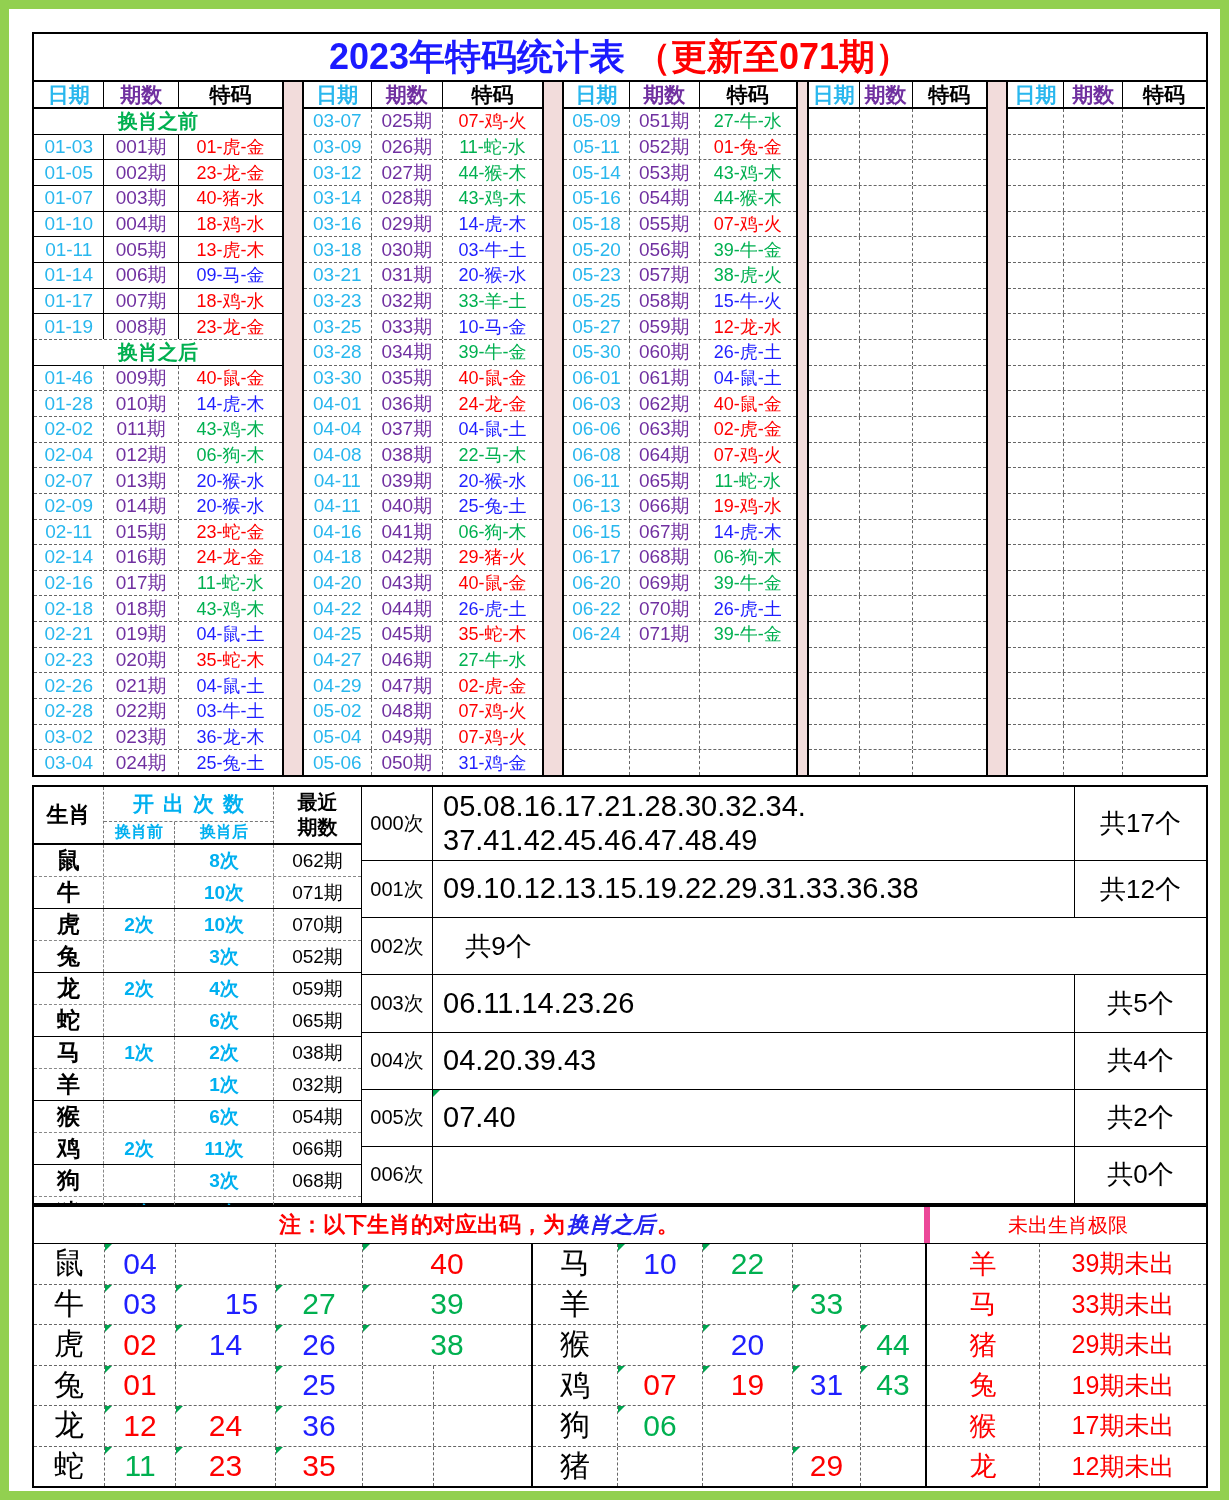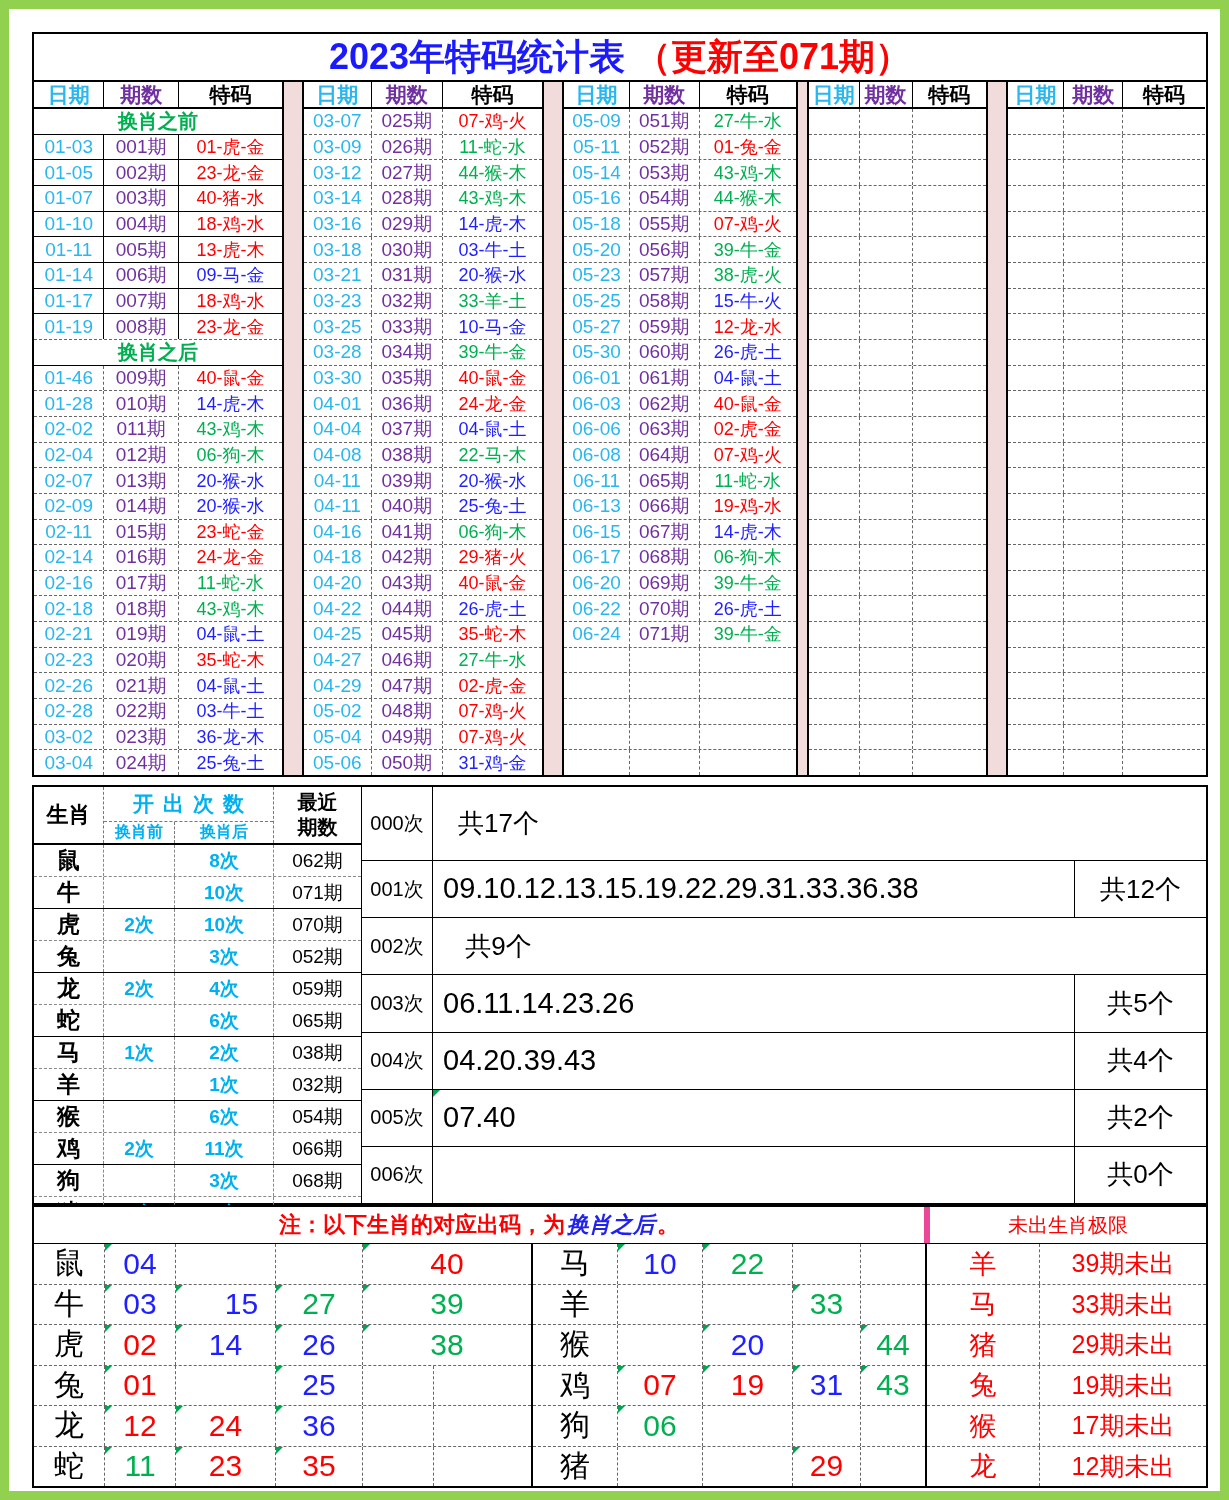--- a/index.html
+++ b/index.html
@@ -866,20 +866,22 @@
             <div class="zc z-name">猪</div>
             <div class="zc z-before">1次</div>
             <div class="zc z-after">1次</div>
             <div class="zc z-recent">042期</div>
           </div>
         </div>
     </div>
     <div class="stats-right">
         <div class="frow f0">
           <div class="fc f-label">000次</div>
+          <div class="fc f-nums">05.08.16.17.21.28.30.32.34.
+37.41.42.45.46.47.48.49</div>
           <div class="fc f-count">共17个</div>
         </div>
         <div class="frow">
           <div class="fc f-label">001次</div>
           <div class="fc f-nums">09.10.12.13.15.19.22.29.31.33.36.38</div>
           <div class="fc f-count">共12个</div>
         </div>
         <div class="frow">
           <div class="fc f-label">002次</div>
           <div class="fc f-count">共9个</div>

